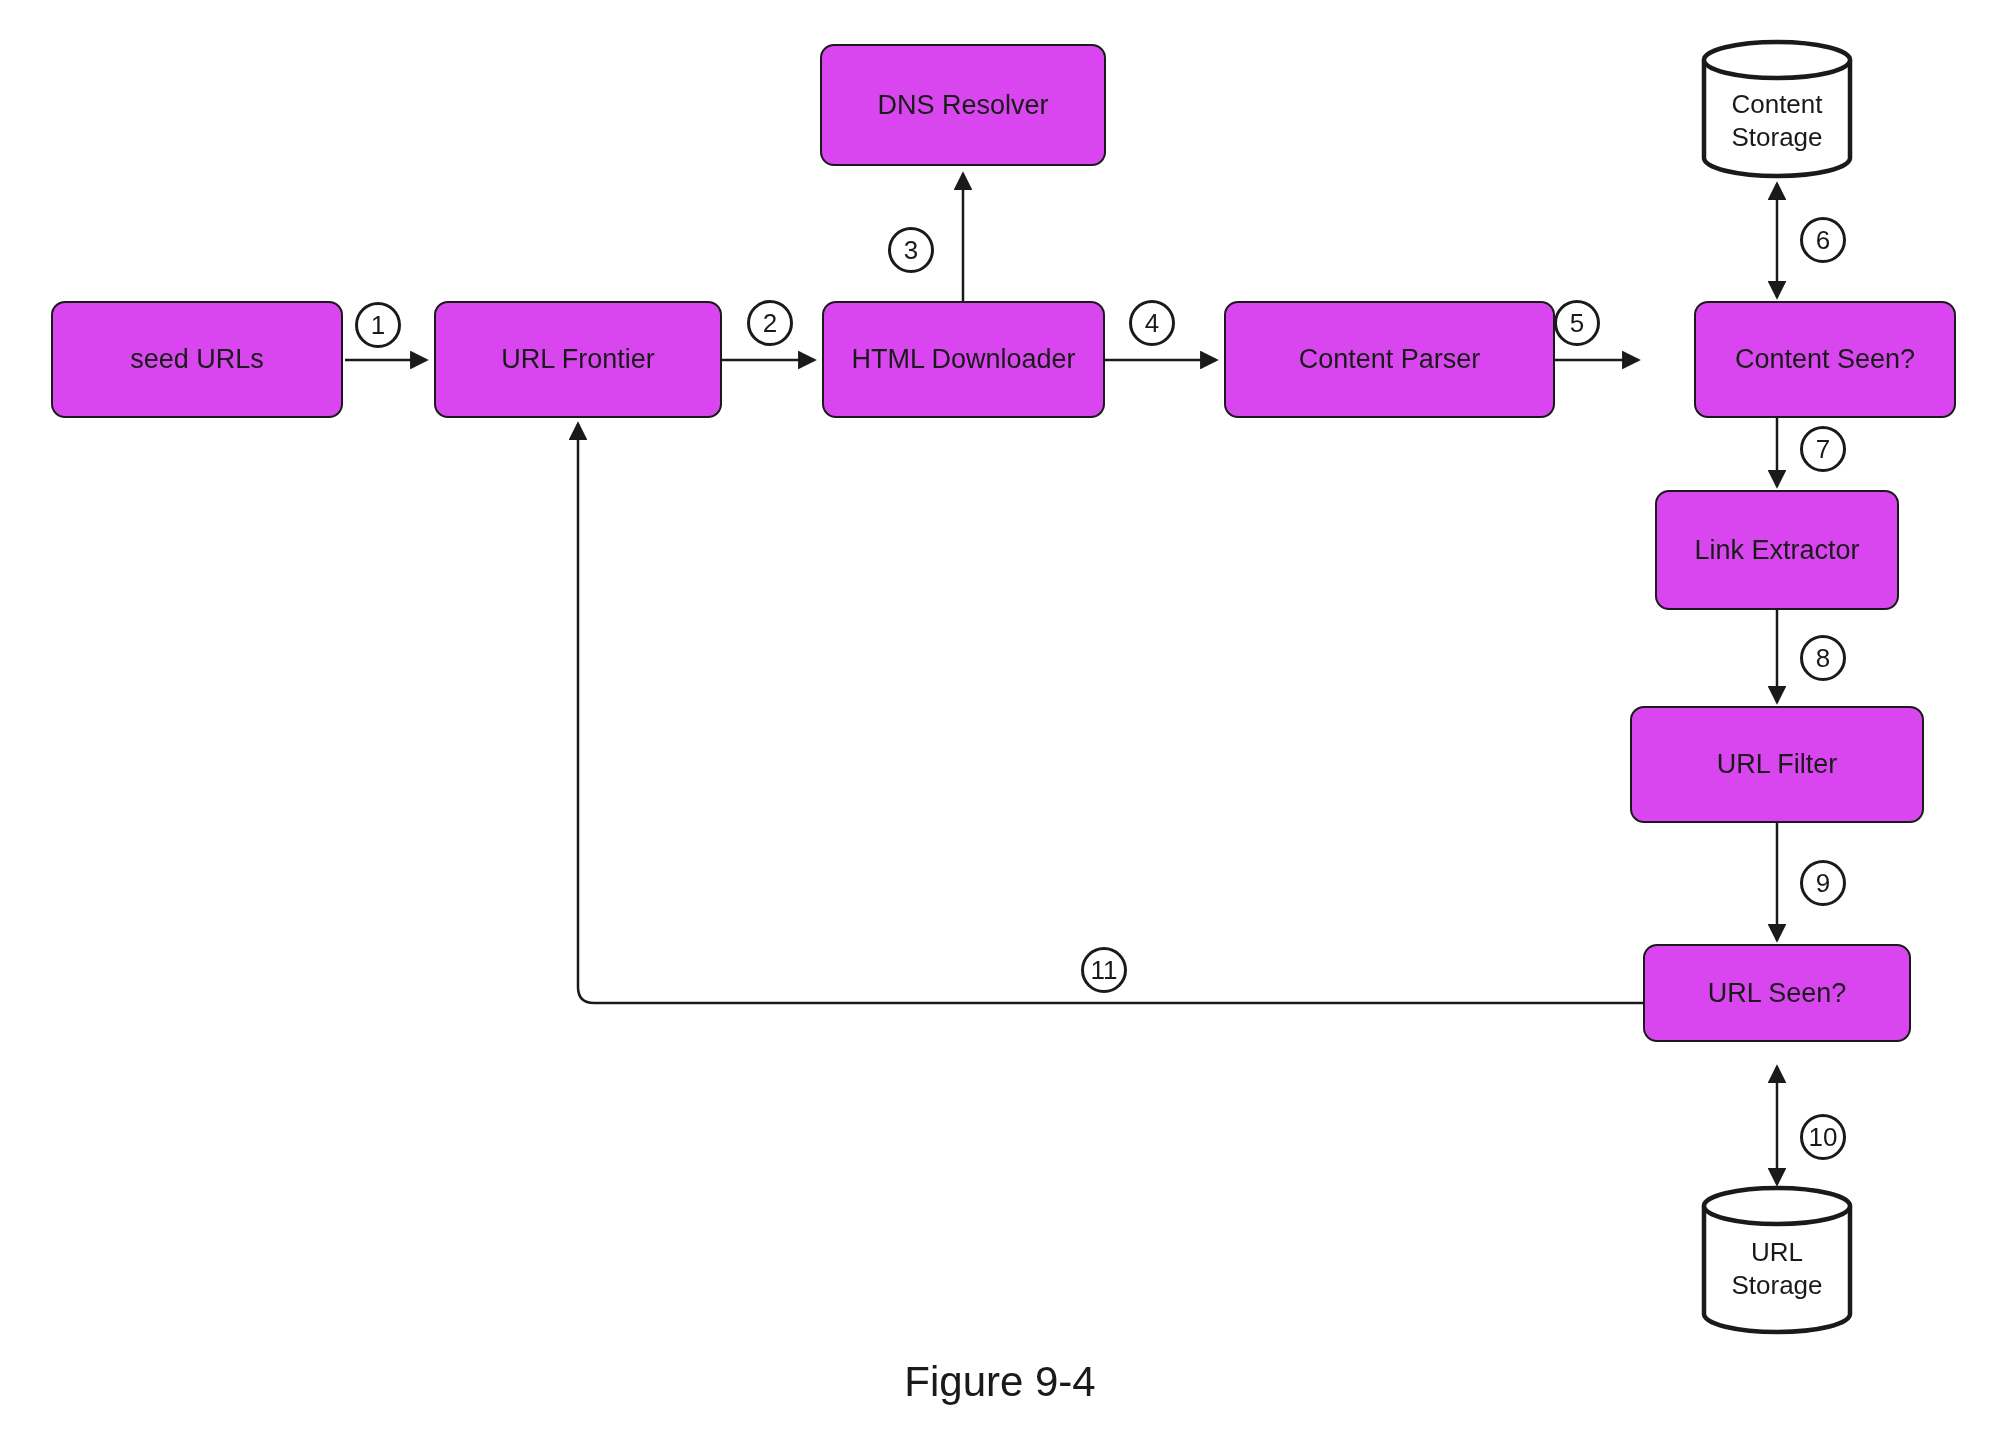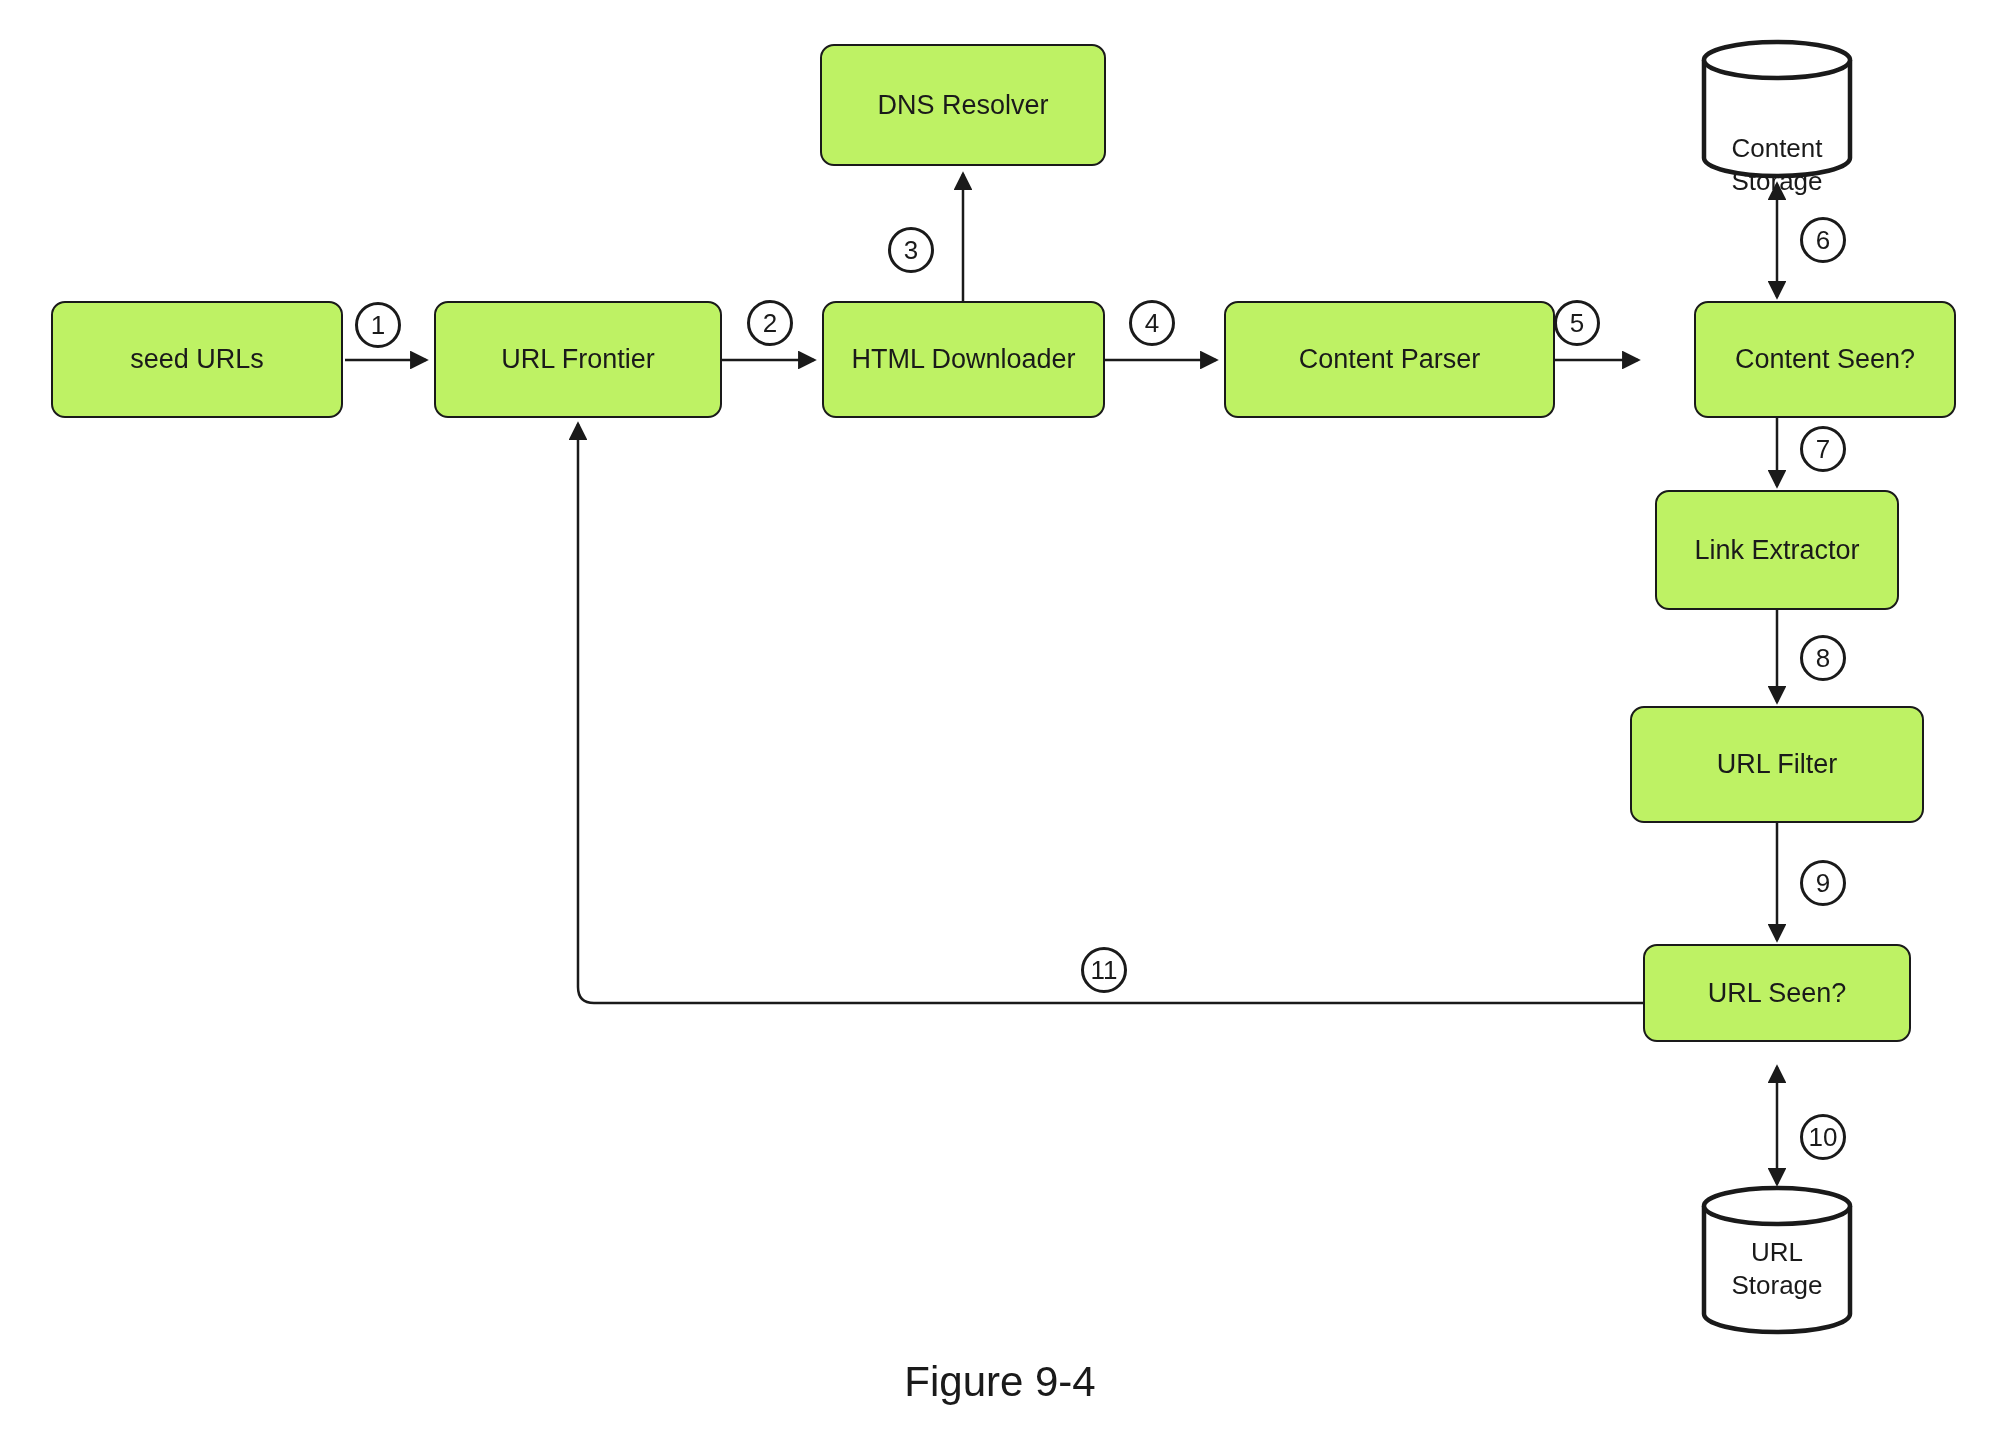--- a/index.html
+++ b/index.html
@@ -15,21 +15,21 @@
   svg.wires {
     position: absolute;
     left: 0; top: 0;
     width: 2000px; height: 1444px;
   }
   .node {
     position: absolute;
     box-sizing: border-box;
     border: 2.5px solid #1a1a1a;
     border-radius: 14px;
-    background: #bef264;
+    background: #d946ef;
     display: flex;
     align-items: center;
     justify-content: center;
     text-align: left;
     font-size: 27px;
     line-height: 1.2;
   }
   .cyl-label {
     position: absolute;
     width: 146px;
@@ -94,21 +94,21 @@
   <div class="node" style="left:51px;  top:301px; width:292px; height:117px;">seed URLs</div>
   <div class="node" style="left:434px; top:301px; width:288px; height:117px;">URL Frontier</div>
   <div class="node" style="left:820px; top:44px;  width:286px; height:122px;">DNS Resolver</div>
   <div class="node" style="left:822px; top:301px; width:283px; height:117px;">HTML Downloader</div>
   <div class="node" style="left:1224px;top:301px; width:331px; height:117px;">Content Parser</div>
   <div class="node" style="left:1646px;top:301px; width:262px; height:117px;margin-left:48px;">Content Seen?</div>
   <div class="node" style="left:1655px;top:490px; width:244px; height:120px;">Link Extractor</div>
   <div class="node" style="left:1630px;top:706px; width:294px; height:117px;">URL Filter</div>
   <div class="node" style="left:1643px;top:944px; width:268px; height:98px;">URL Seen?</div>
 
-  <div class="cyl-label" style="left:1704px; top:88px;margin-top:44px;">Content
+  <div class="cyl-label" style="left:1704px; top:88px;">Content
 Storage</div>
   <div class="cyl-label" style="left:1704px; top:1236px;">URL
 Storage</div>
 
   <div class="step" style="left:355px;  top:302px;">1</div>
   <div class="step" style="left:747px;  top:300px;">2</div>
   <div class="step" style="left:888px;  top:227px;">3</div>
   <div class="step" style="left:1129px; top:300px;">4</div>
   <div class="step" style="left:1554px; top:300px;">5</div>
   <div class="step" style="left:1800px; top:217px;">6</div>

